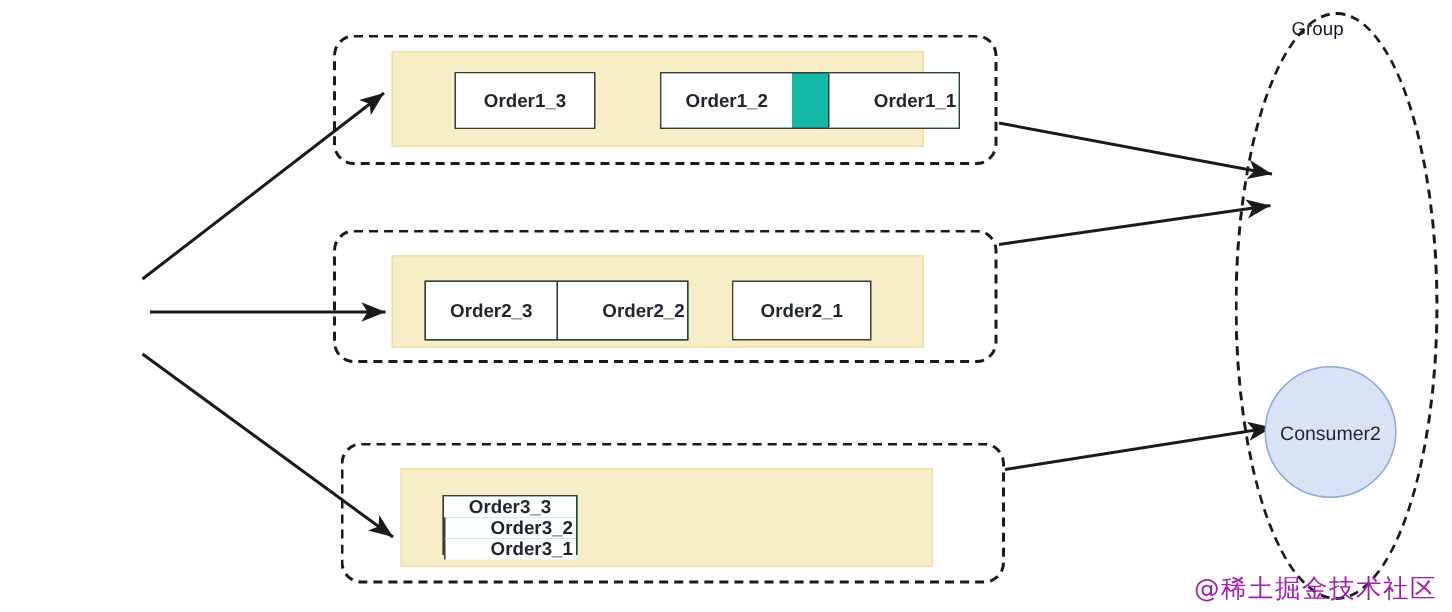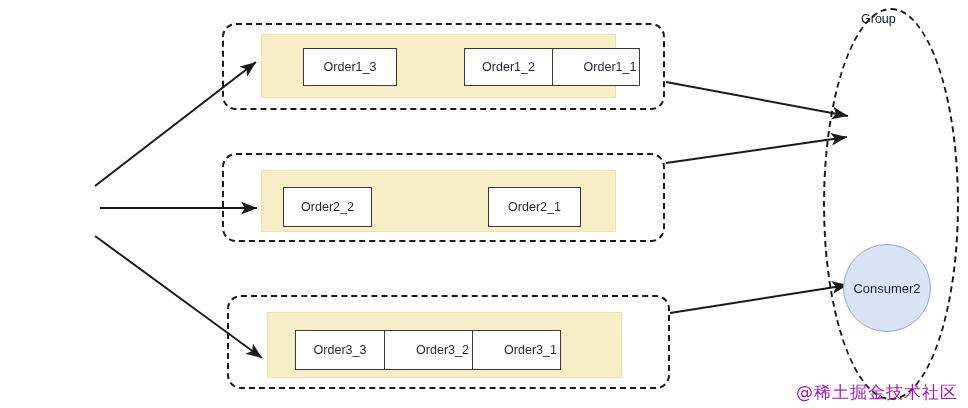--- a/index.html
+++ b/index.html
@@ -86,50 +86,51 @@
   #queue3-strip { left: 267px; top: 312px; width: 355px; height: 66px; }
 
   
   .msg-group {
     position: absolute;
     display: flex;
     background: #14b8a6;
     border: 1.5px solid #3b3b33;
     box-sizing: border-box;
     z-index: 3;
+    font-weight: bold;
   }
   .msg-cell {
     display: flex;
     align-items: center;
     justify-content: center;
     box-sizing: border-box;
     color: #1f2430;
     font-size: 12.5px;
     background: #ffffff;
     height: 100%;
   }
   .msg-cell + .msg-cell {
     border-left: 1.5px solid #3b3b33;
     padding-left: 28px;
   }
 
   
   #q1-group-a { left: 303px; top: 48px; height: 38px; }
   #q1-group-a .msg-cell { width: 92px; }
-  #q1-group-b { left: 464px; top: 48px; height: 38px; }
+  #q1-group-b { left: 440px; top: 48px; height: 38px; gap: 24px; }
   #q1-group-b .msg-cell { width: 87px; }
 
   
   #q2-group-a { left: 283px; top: 187px; height: 40px; }
   #q2-group-a .msg-cell { width: 87px; }
   #q2-group-b { left: 488px; top: 187px; height: 40px; }
   #q2-group-b .msg-cell { width: 91px; }
 
   
-  #q3-group-a { left: 295px; top: 330px; height: 40px; }
+  #q3-group-a { left: 295px; top: 330px; height: 40px; flex-direction: column; }
   #q3-group-a .msg-cell { width: 88px; }
 
   
   #group-ellipse {
     position: absolute;
     left: 823px;
     top: 8px;
     width: 136px;
     height: 392px;
     border: 2px dashed #1a1a1a;
@@ -193,20 +194,21 @@
     <div class="msg-cell">Order1_3</div>
   </div>
   <div class="msg-group" id="q1-group-b">
     <div class="msg-cell">Order1_2</div>
     <div class="msg-cell">Order1_1</div>
   </div>
 
   <div class="queue-container" id="queue2-container"></div>
   <div class="queue-strip" id="queue2-strip"></div>
   <div class="msg-group" id="q2-group-a">
+    <div class="msg-cell">Order2_3</div>
     <div class="msg-cell">Order2_2</div>
   </div>
   <div class="msg-group" id="q2-group-b">
     <div class="msg-cell">Order2_1</div>
   </div>
 
   <div class="queue-container" id="queue3-container"></div>
   <div class="queue-strip" id="queue3-strip"></div>
   <div class="msg-group" id="q3-group-a">
     <div class="msg-cell">Order3_3</div>

